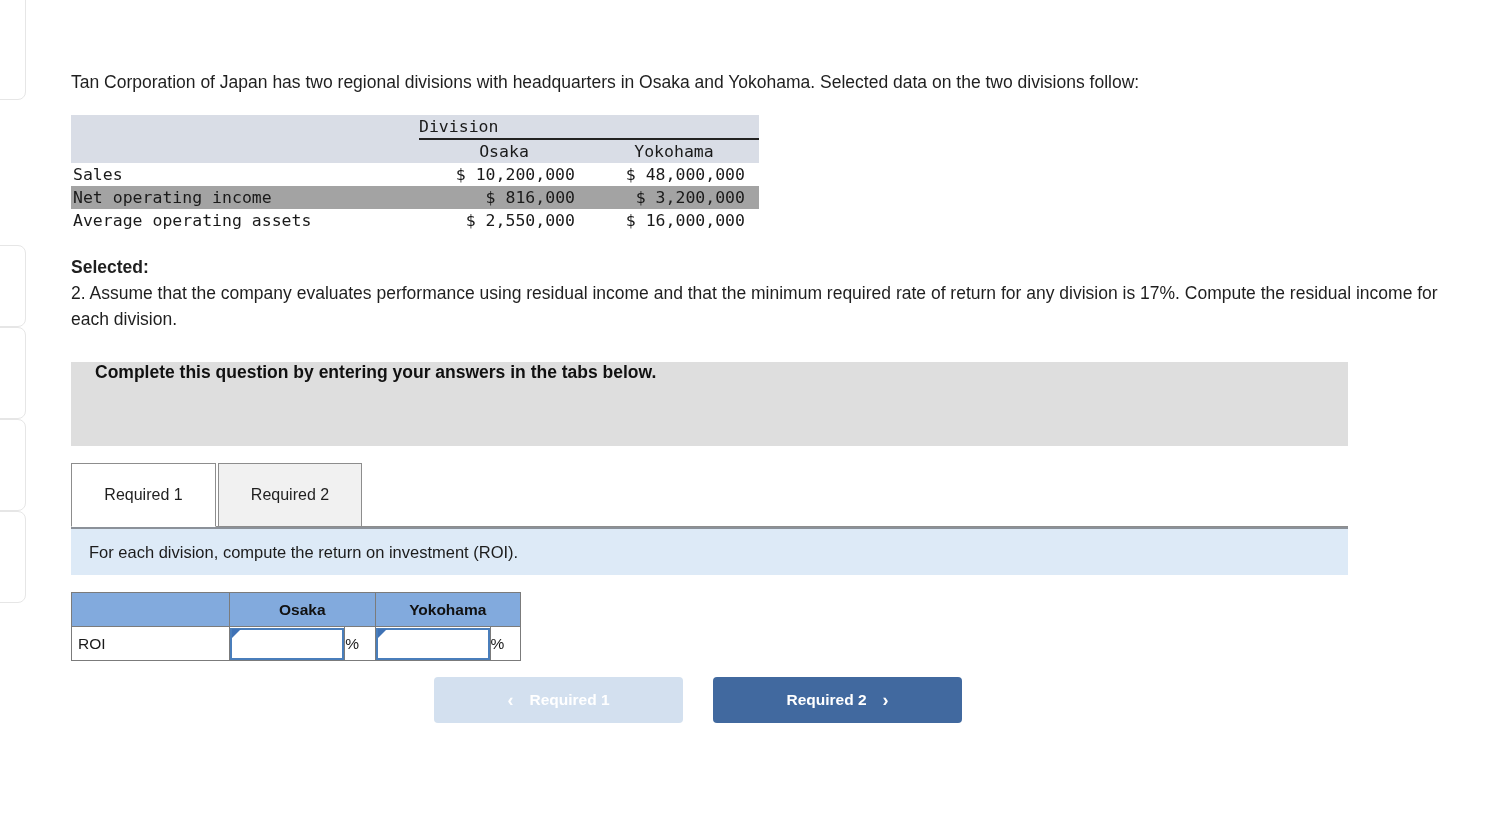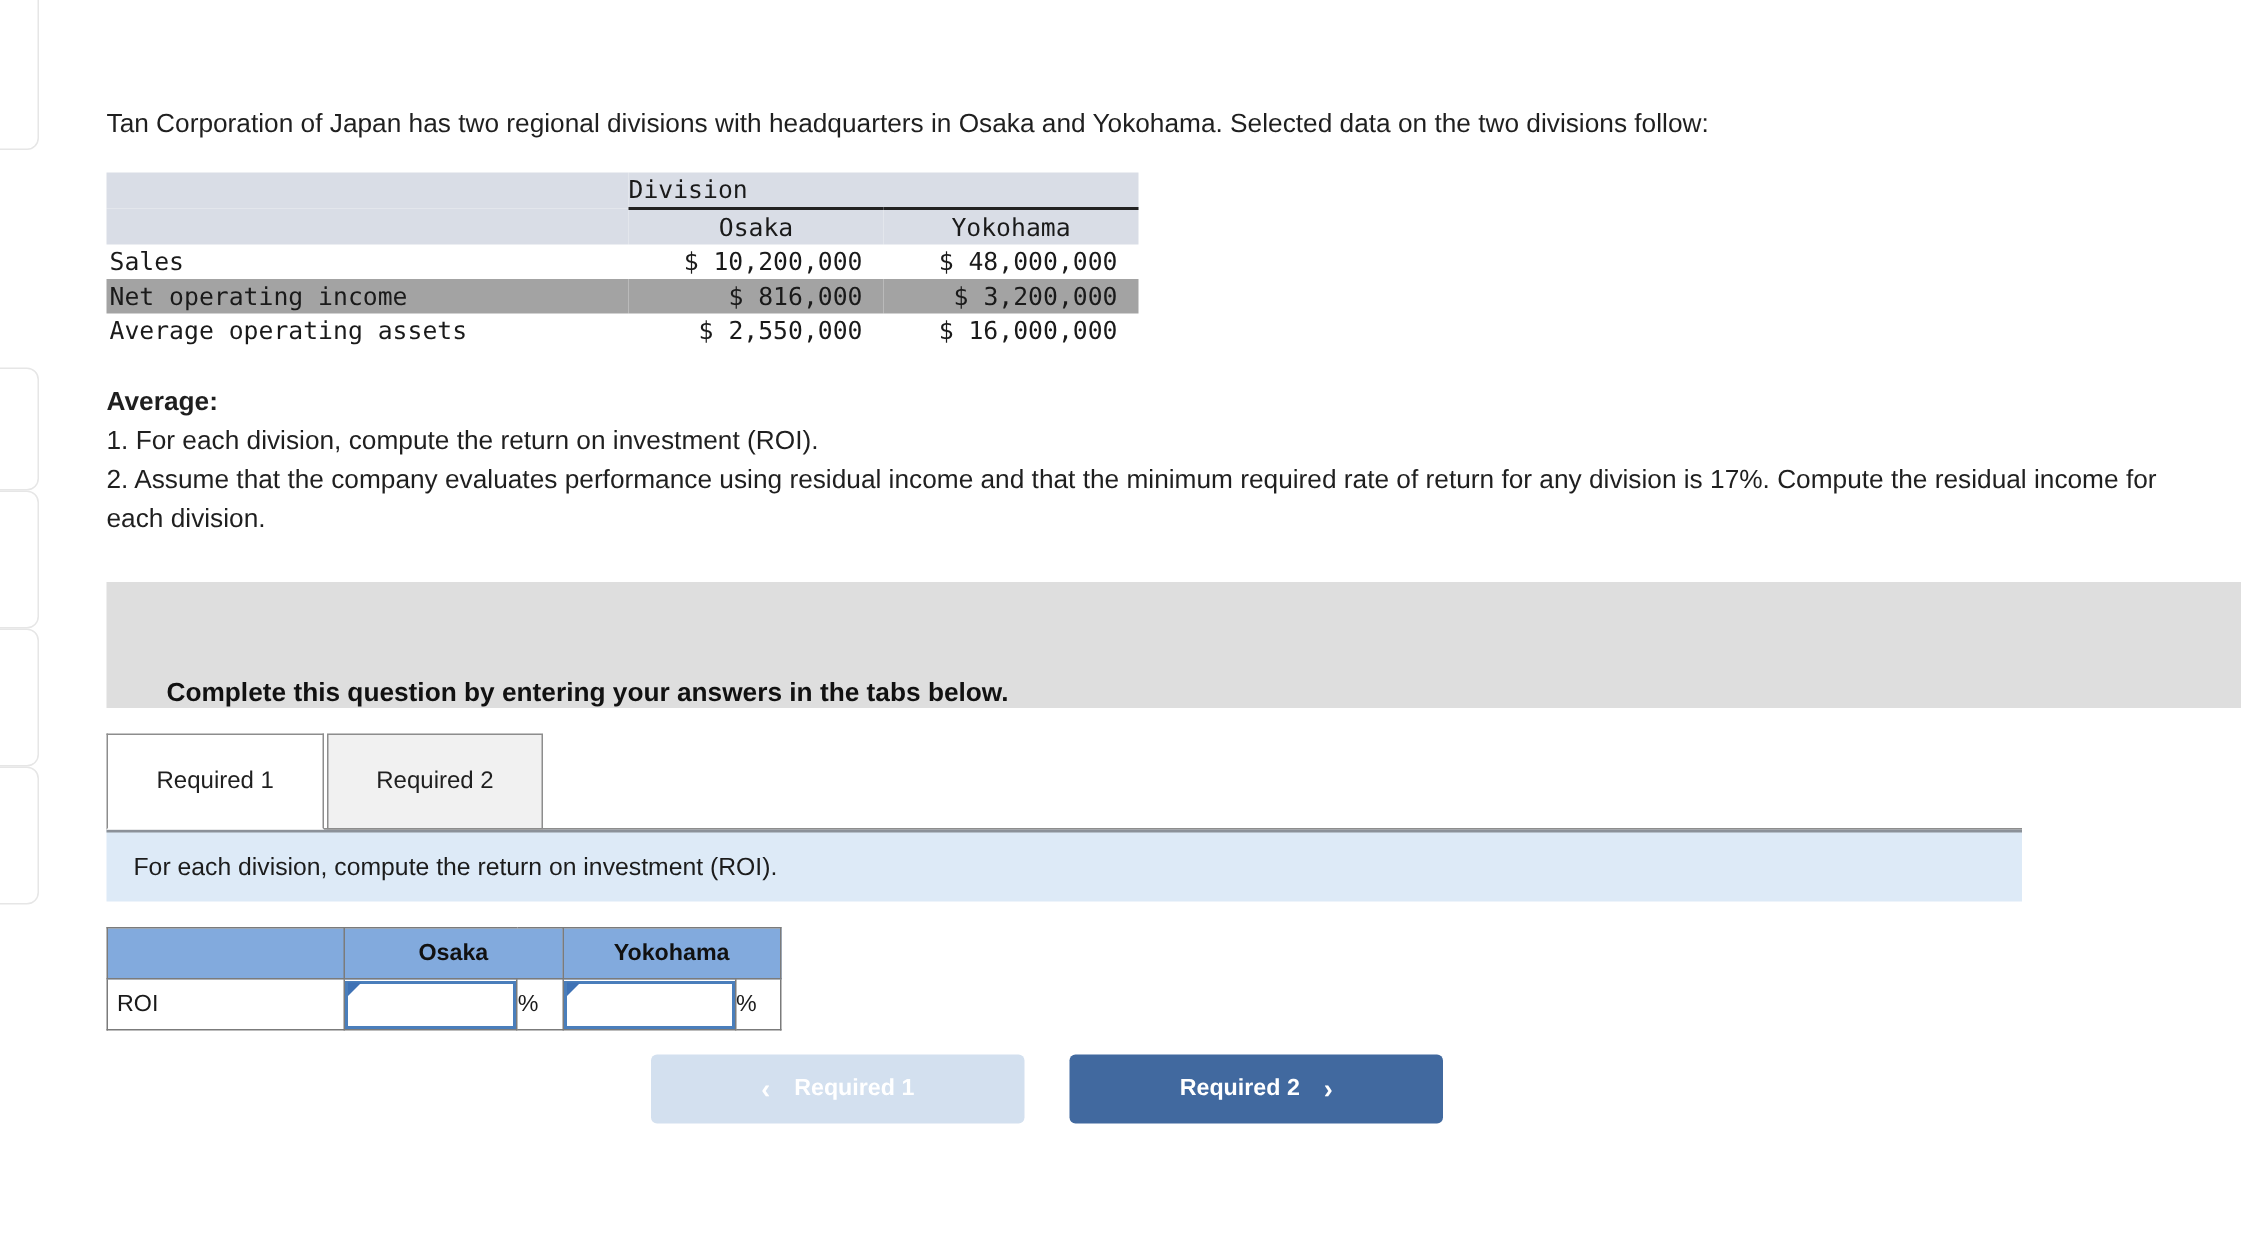--- a/index.html
+++ b/index.html
@@ -62,26 +62,26 @@
   .col-osaka { width: 170px; }
   .col-yoko  { width: 170px; }
 
   
   .req-wrap { margin-top: 22px; font-size: 17.5px; line-height: 26px; color:#1f1f1f; }
   .req-title { font-weight: bold; }
 
   
   .banner {
     margin-top: 30px;
-    width: 1423px;
+    width: 1277px;
     height: 84px;
     background: #dedede;
     display: flex;
-    align-items: flex-end;
-    padding-left: 40px;
+    align-items: flex-start;
+    padding-left: 24px;
   }
   .banner-text { font-size: 17.5px; font-weight: bold; color: #111; }
 
   
   .tabs {
     margin-top: 17px;
     display: flex;
     align-items: flex-end;
     position: relative;
     width: 1277px;
@@ -244,22 +244,21 @@
         </tr>
         <tr class="dt-row">
           <td>Average operating assets</td>
           <td class="num">$ 2,550,000</td>
           <td class="num">$ 16,000,000</td>
         </tr>
       </tbody>
     </table>
 
     <div class="req-wrap">
-      <div class="req-title">Average:</div>
-      <div>1. For each division, compute the return on investment (ROI).</div>
+      <div class="req-title">Selected:</div>
       <div>2. Assume that the company evaluates performance using residual income and that the minimum required rate of return for any division is 17%. Compute the residual income for each division.</div>
     </div>
 
     <div class="banner">
       <span class="banner-text">Complete this question by entering your answers in the tabs below.</span>
     </div>
 
     <div class="tabs">
       <div class="tab t1 active">
         <span>Required 1</span>

